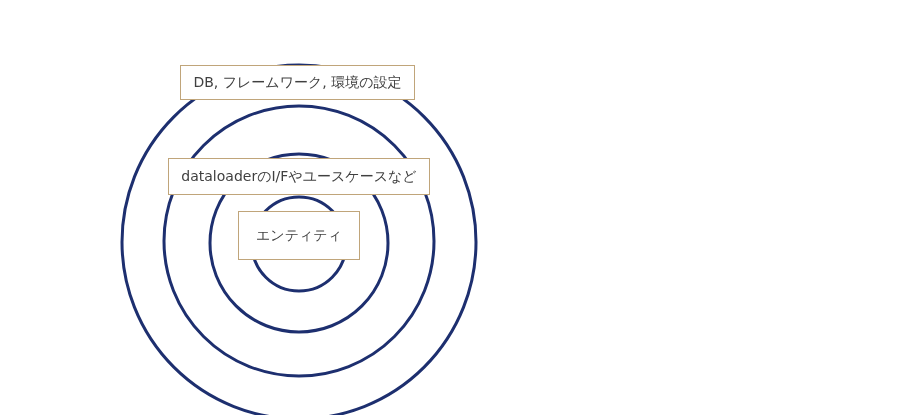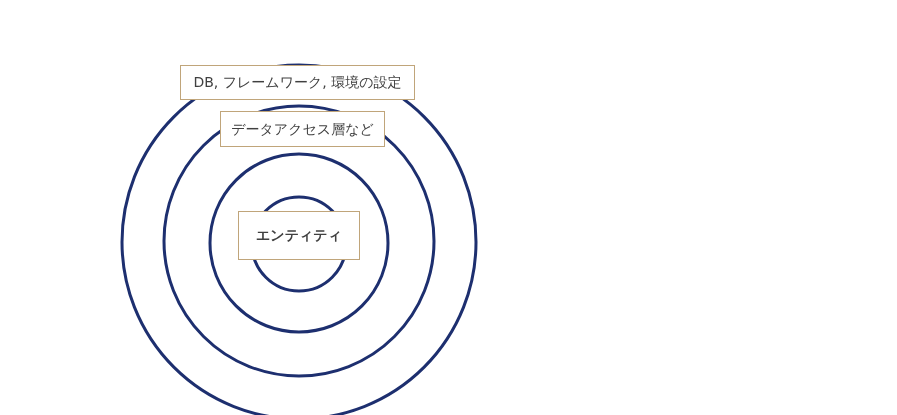--- a/index.html
+++ b/index.html
@@ -38,43 +38,42 @@
       align-items: center;
       justify-content: center;
       text-align: center;
       line-height: 19px;
       white-space: nowrap;
     }
     .label-box .stack {
       display: flex;
       flex-direction: column;
       align-items: center;
-      font-weight: bold;
     }
   </style>
 </head>
 <body>
 
 <div class="canvas">
 
   <svg class="rings" width="897" height="415" viewBox="0 0 897 415">
     <circle cx="299" cy="206" r="177" fill="none" stroke="#1d2f6f" stroke-width="3"></circle>
     <circle cx="299" cy="205" r="135" fill="none" stroke="#1d2f6f" stroke-width="3"></circle>
     <circle cx="299" cy="207" r="89" fill="none" stroke="#1d2f6f" stroke-width="3"></circle>
     <circle cx="299" cy="208" r="47" fill="none" stroke="#1d2f6f" stroke-width="3"></circle>
   </svg>
 
   <div class="label-box" style="left:180px; top:29px; width:235px; height:35px;">
     <span>DB, フレームワーク, 環境の設定</span>
   </div>
 
-  <div class="label-box" style="left:220px; top:75px; width:165px; height:36px;">
-    <span>データアクセス層など</span>
+
+  <div class="label-box" style="left:168px; top:122px; width:262px; height:37px;">
+    <span>dataloaderのI/Fやユースケースなど</span>
   </div>
-
 
   <div class="label-box" style="left:238px; top:175px; width:122px; height:49px;">
     <div class="stack">
       <span>エンティティ</span>
     </div>
   </div>
 
 </div>
 
 </body></html>

